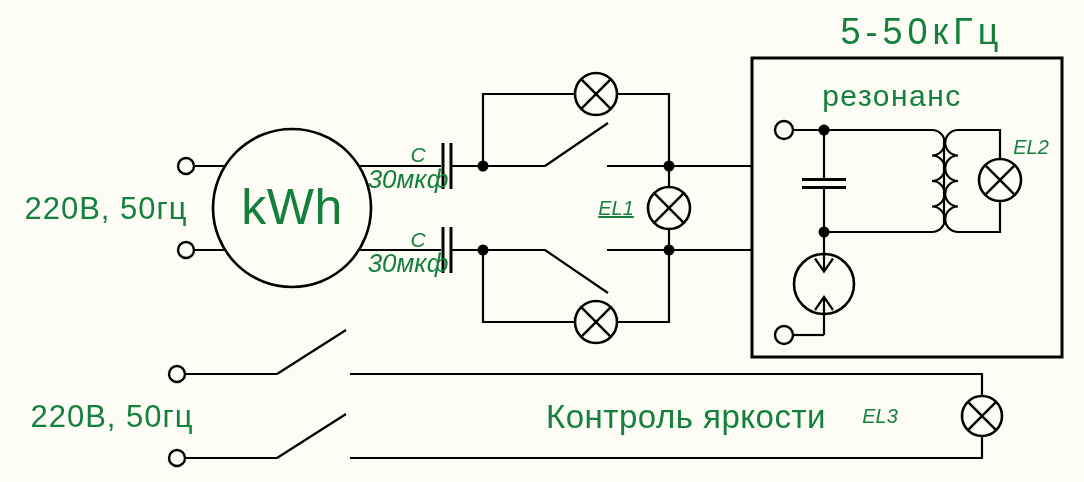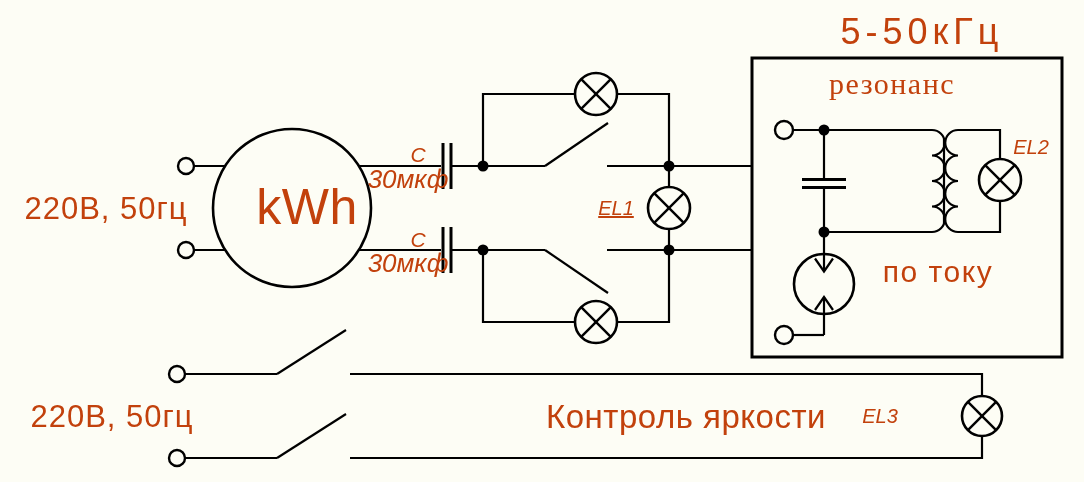--- a/index.html
+++ b/index.html
@@ -17,21 +17,21 @@
   }
   .stage svg {
     position: absolute;
     left: 0;
     top: 0;
   }
   .lbl {
     position: absolute;
     transform: translate(-50%, -50%);
     white-space: nowrap;
-    color: #c2410c;
+    color: #15803d;
     line-height: 1;
   }
   .it { font-style: italic; }
   .src-lbl   { font-size: 31px; letter-spacing: 1px; }
   .kwh-lbl   { font-size: 50px; letter-spacing: 0.5px; }
   .box-title { font-size: 36px; letter-spacing: 5px; }
   .mode-lbl  { font-size: 30px; letter-spacing: 1.5px; }
   .ctrl-lbl  { font-size: 33px; letter-spacing: 0.5px; }
   .cap-name  { font-size: 21px; }
   .cap-val   { font-size: 26px; }
@@ -162,36 +162,35 @@
       <g>
         <circle cx="982" cy="416" r="20" fill="#FDFDF5" stroke-width="2.6"></circle>
         <line x1="967.9" y1="401.9" x2="996.1" y2="430.1" stroke-width="2.4"></line>
         <line x1="996.1" y1="401.9" x2="967.9" y2="430.1" stroke-width="2.4"></line>
       </g>
     </g>
   </svg>
 
   <div class="lbl src-lbl" style="left:106px; top:208px;">220В, 50гц</div>
 
-  <div class="lbl kwh-lbl" style="left:292px; top:207px;margin-left:15px;">kWh</div>
+  <div class="lbl kwh-lbl" style="left:292px; top:207px;">kWh</div>
 
   <div class="lbl cap-name it" style="left:418px; top:154px;">C</div>
   <div class="lbl cap-val it" style="left:408px; top:179px;">30мкф</div>
 
   <div class="lbl cap-name it" style="left:418px; top:239px;">C</div>
   <div class="lbl cap-val it" style="left:408px; top:263px;">30мкф</div>
 
   <div class="lbl el-lbl it" style="left:616px; top:208px;text-decoration:underline;">EL1</div>
 
   <div class="lbl box-title" style="left:922px; top:32px;">5-50кГц</div>
 
-  <div class="lbl mode-lbl" style="left:892px; top:84px;font-family:Liberation Serif, serif;">резонанс</div>
+  <div class="lbl mode-lbl" style="left:892px; top:96px;">резонанс</div>
 
   <div class="lbl el-lbl it" style="left:1031px; top:147px;">EL2</div>
 
-  <div class="lbl mode-lbl" style="left:938px; top:272px;">по току</div>
 
   <div class="lbl src-lbl" style="left:112px; top:416px;">220В, 50гц</div>
 
   <div class="lbl ctrl-lbl" style="left:686px; top:416px;">Контроль яркости</div>
 
   <div class="lbl el-lbl it" style="left:880px; top:416px;">EL3</div>
 </div>
 
 </body></html>

